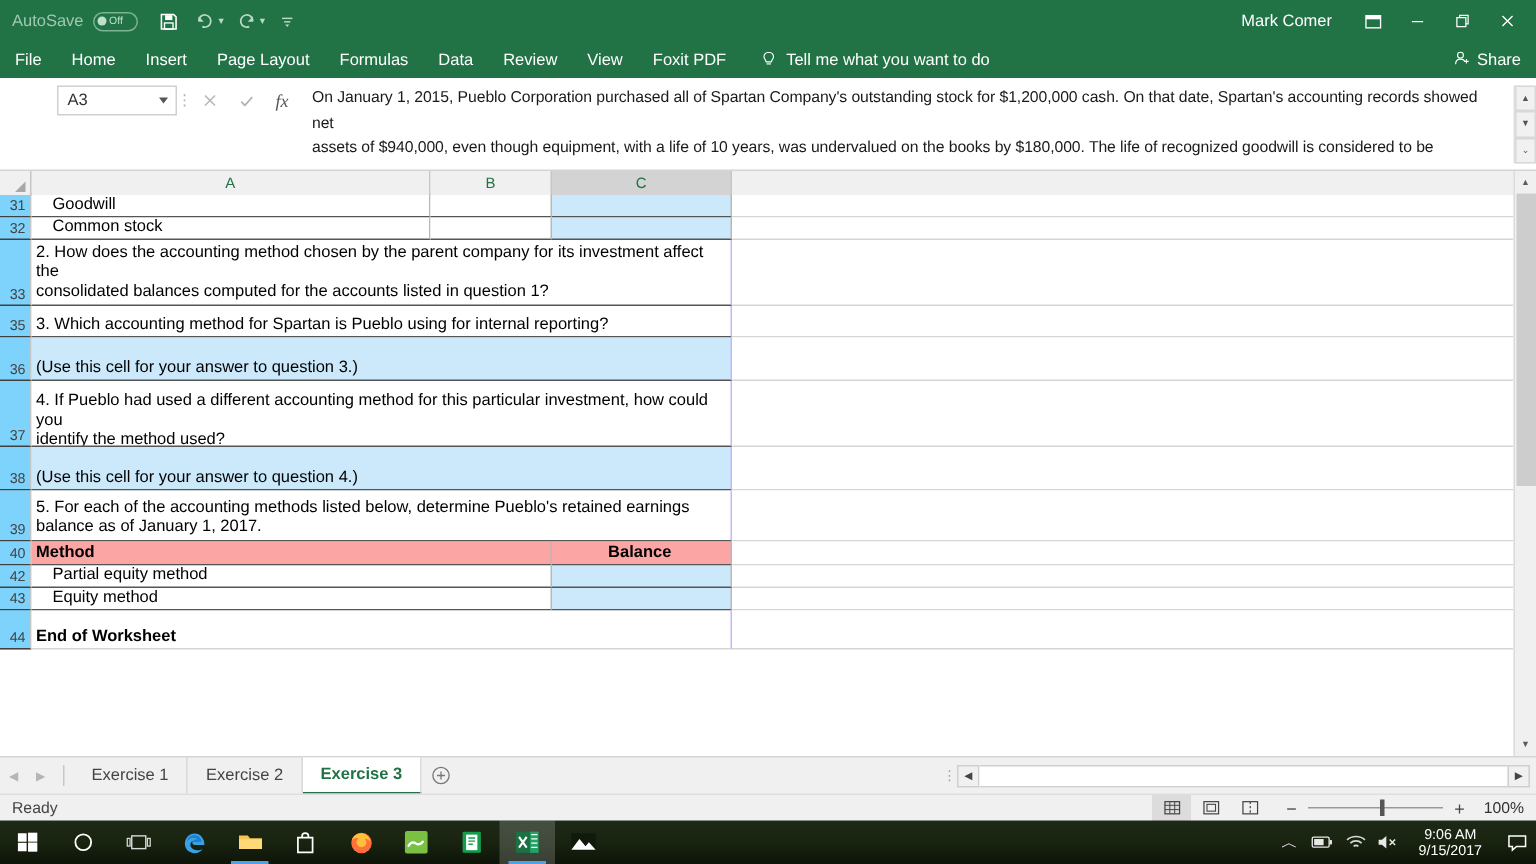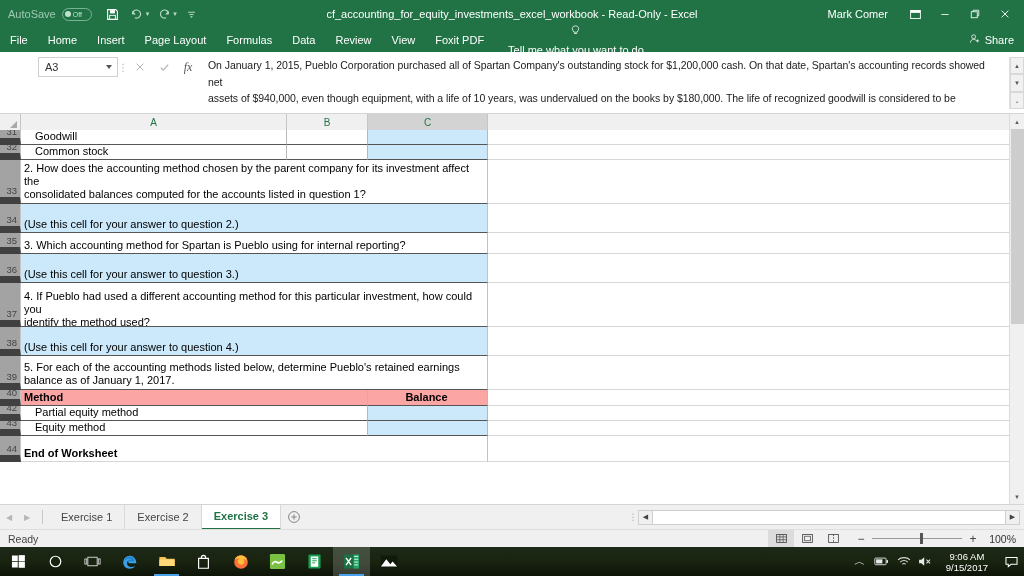--- a/index.html
+++ b/index.html
@@ -47,21 +47,21 @@
 
   
   .ribbon {
     position: absolute; top: 28px; left: 0; width: 1024px; height: 24px;
     background: #217346; display: flex; align-items: center;
   }
   .rtab {
     font-size: 11px; color: #ffffff; padding: 0 10px; height: 24px;
     display: inline-flex; align-items: center; white-space: nowrap;
   }
-  .tellme { display: inline-flex; align-items: center; gap: 7px; padding-left: 14px; font-size: 11px; color: #ffffff; flex-direction: column; }
+  .tellme { display: inline-flex; align-items: center; gap: 7px; padding-left: 14px; font-size: 11px; color: #ffffff; }
   .bulb { width: 9px; height: 12px; display: inline-block; }
   .share {
     margin-left: auto; display: inline-flex; align-items: center; gap: 4px;
     font-size: 11px; color: #ffffff; padding-right: 10px;
   }
 
   
   .fbar {
     position: absolute; top: 52px; left: 0; width: 1024px; height: 62px;
     background: #ffffff; border-bottom: 1px solid #d4d4d4;
@@ -106,22 +106,22 @@
   .ch {
     display: flex; align-items: center; justify-content: center;
     border-right: 1px solid #c6c6c6; height: 16px; flex: none; background: #f0f0f0;
   }
   .ch.sel { background: #d3d3d3; }
   .ch-rest { flex: 1; background: #f0f0f0; height: 16px; }
 
   .rows { position: absolute; top: 16px; left: 0; width: 1009px; height: 374px; overflow: hidden; }
   .row { display: flex; position: relative; width: 1009px; }
   .rh {
-    width: 21px; flex: none; background: #a3a3a3; border-right: 1px solid #c6c6c6;
-    border-bottom: 7px solid #404040;
+    width: 21px; flex: none; background: #7dd3fc; border-right: 1px solid #c6c6c6;
+    border-bottom: 1px solid #404040;
     font-size: 9.5px; color: #444; display: flex; align-items: flex-end; justify-content: flex-end;
     padding-right: 3px; padding-bottom: 1px;
   }
   .cells { display: flex; flex: 1; position: relative; }
   .cell {
     flex: none; border-right: 1px solid #b8b8b8; border-bottom: 1px solid #555555;
     font-size: 11px; color: #000; background: #ffffff;
     display: flex; align-items: flex-end; padding: 0 2px 1px 3px; overflow: hidden;
     line-height: 13px; white-space: pre-wrap;
   }
@@ -235,21 +235,20 @@
       </span>
       <span class="qat-caret">▾</span>
       <span class="qat-btn dim">
         <svg width="11" height="11" viewBox="0 0 16 16">
             <rect x="3" y="4" width="10" height="1.4" fill="#bcd8c8"></rect>
             <rect x="5" y="7.4" width="6" height="1.4" fill="#bcd8c8"></rect>
             <path d="M6 10.6 L10 10.6 L8 13 Z" fill="#bcd8c8"></path>
           </svg>
       </span>
     </div>
-    <div class="title-center">cf_accounting_for_equity_investments_excel_workbook  -  Read-Only  -  Excel</div>
     <div class="title-right">
       <span class="username">Mark Comer</span>
       <span class="win-btn">
         <svg width="13" height="13" viewBox="0 0 16 16">
             <rect x="2" y="3" width="12" height="10" fill="none" stroke="#fff" stroke-width="1.1"></rect>
             <rect x="2" y="3" width="12" height="3" fill="#fff"></rect>
           </svg>
       </span>
       <span class="win-btn">
         <svg width="12" height="12" viewBox="0 0 16 16">
@@ -361,27 +360,20 @@
 
       <div class="row">
         <div class="rh" style="height:44px">33</div>
         <div class="cells">
           <div class="cell wide top" style="height:44px">2. How does the accounting method chosen by the parent company for its investment affect the
 consolidated balances computed for the accounts listed in question 1?</div>
           <div class="cell rest" style="height:44px"></div>
         </div>
       </div>
 
-      <div class="row">
-        <div class="rh" style="height:29px">34</div>
-        <div class="cells">
-          <div class="cell wide blue" style="height:29px">(Use this cell for your answer to question 2.)</div>
-          <div class="cell rest" style="height:29px"></div>
-        </div>
-      </div>
 
       <div class="row">
         <div class="rh" style="height:21px">35</div>
         <div class="cells">
           <div class="cell wide" style="height:21px">3. Which accounting method for Spartan is Pueblo using for internal reporting?</div>
           <div class="cell rest" style="height:21px"></div>
         </div>
       </div>
 
       <div class="row">

